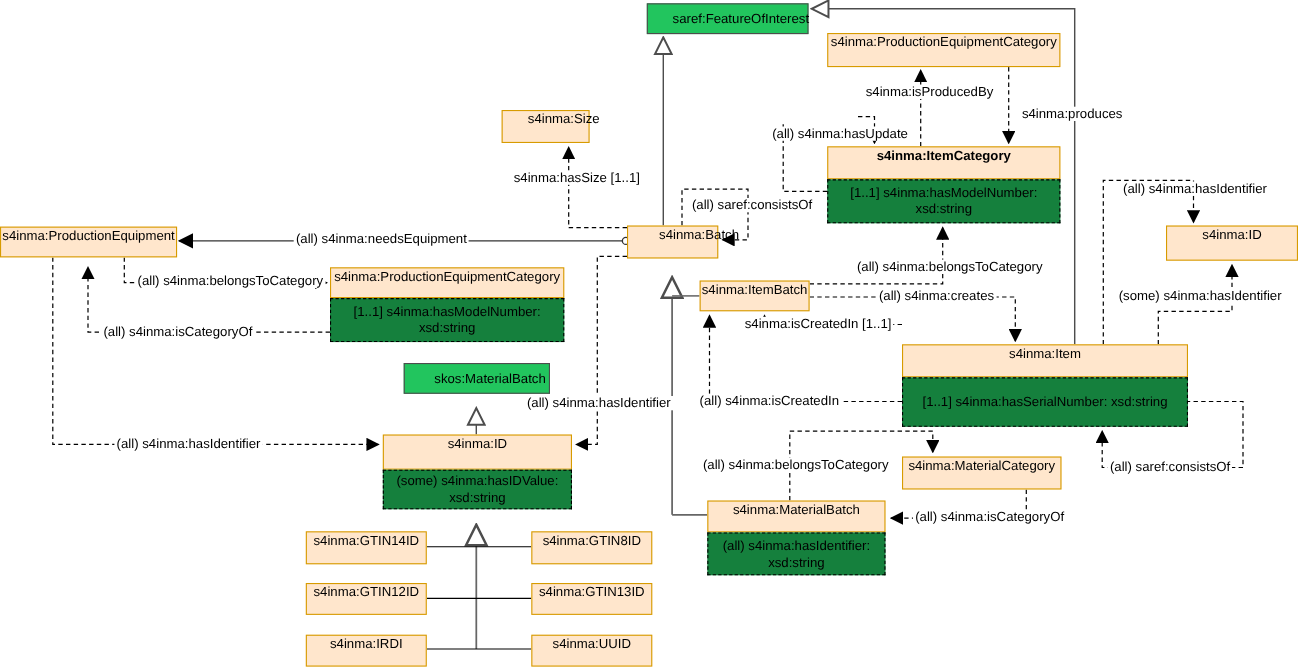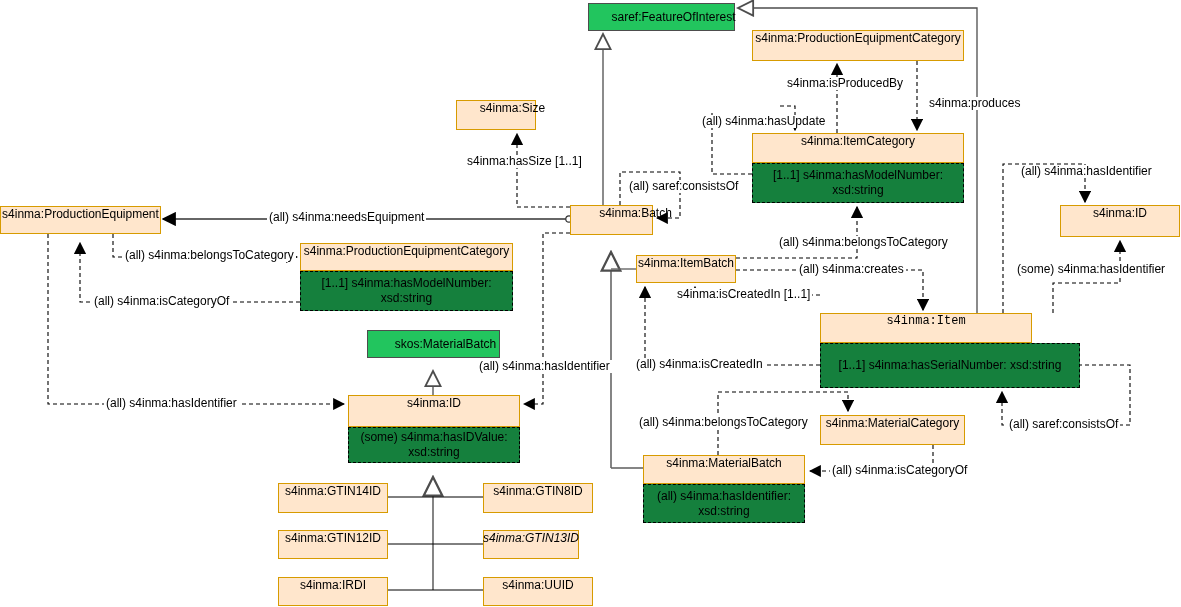--- a/index.html
+++ b/index.html
@@ -87,21 +87,21 @@
     </div>
 
   <div class="node" style="left:752px; top:30px; width:212px; height:31px;">
       <span>s4inma:ProductionEquipmentCategory</span>
     </div>
 
   <div class="node" style="left:456px; top:100px; width:80px; height:30px;padding-left:33px;">
       <span>s4inma:Size</span>
     </div>
 
-  <div class="node" style="left:752px; top:133px; width:212px; height:30px;">
+  <div class="node" style="left:752px; top:133px; width:212px; height:30px;font-weight:bold;">
       <span>s4inma:ItemCategory</span>
     </div>
   <div class="attr" style="left:752px; top:163px; width:212px; height:40px;">
       <span>[1..1] s4inma:hasModelNumber: xsd:string</span>
     </div>
 
   <div class="node" style="left:0px; top:206px; width:161px; height:28px;">
       <span>s4inma:ProductionEquipment</span>
     </div>
 
@@ -113,21 +113,21 @@
       <span>s4inma:ProductionEquipmentCategory</span>
     </div>
   <div class="attr" style="left:300px; top:271px; width:213px; height:40px;">
       <span>[1..1] s4inma:hasModelNumber: xsd:string</span>
     </div>
 
   <div class="node" style="left:636px; top:255px; width:100px; height:28px;">
       <span>s4inma:ItemBatch</span>
     </div>
 
-  <div class="node" style="left:820px; top:313px; width:212px; height:30px;font-family:Liberation Mono, monospace;">
+  <div class="node" style="left:820px; top:313px; width:260px; height:30px;">
       <span>s4inma:Item</span>
     </div>
   <div class="attr" style="left:820px; top:343px; width:260px; height:45px;">
       <span>[1..1] s4inma:hasSerialNumber: xsd:string</span>
     </div>
 
   <div class="node" style="left:1060px; top:205px; width:120px; height:32px;">
       <span>s4inma:ID</span>
     </div>
 
@@ -155,21 +155,21 @@
 
   <div class="node" style="left:278px; top:483px; width:110px; height:30px;">
       <span>s4inma:GTIN14ID</span>
     </div>
   <div class="node" style="left:483px; top:483px; width:110px; height:30px;">
       <span>s4inma:GTIN8ID</span>
     </div>
   <div class="node" style="left:278px; top:530px; width:110px; height:29px;">
       <span>s4inma:GTIN12ID</span>
     </div>
-  <div class="node" style="left:483px; top:530px; width:96px; height:29px;font-style:italic;">
+  <div class="node" style="left:483px; top:530px; width:110px; height:29px;">
       <span>s4inma:GTIN13ID</span>
     </div>
   <div class="node" style="left:278px; top:577px; width:110px; height:29px;">
       <span>s4inma:IRDI</span>
     </div>
   <div class="node" style="left:483px; top:577px; width:110px; height:29px;">
       <span>s4inma:UUID</span>
     </div>
 
   <div class="elabel" style="left:700px; top:99px;margin-top:16px;">(all) s4inma:hasUpdate</div>

